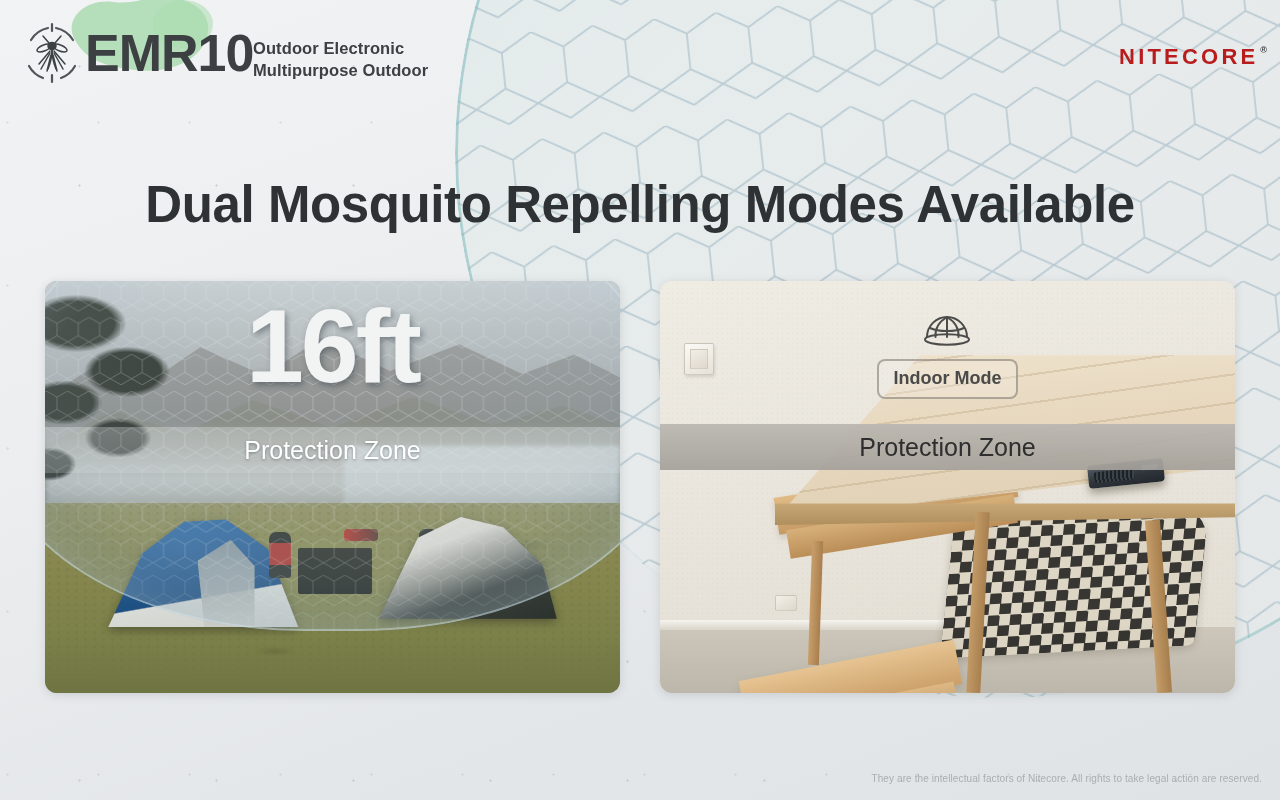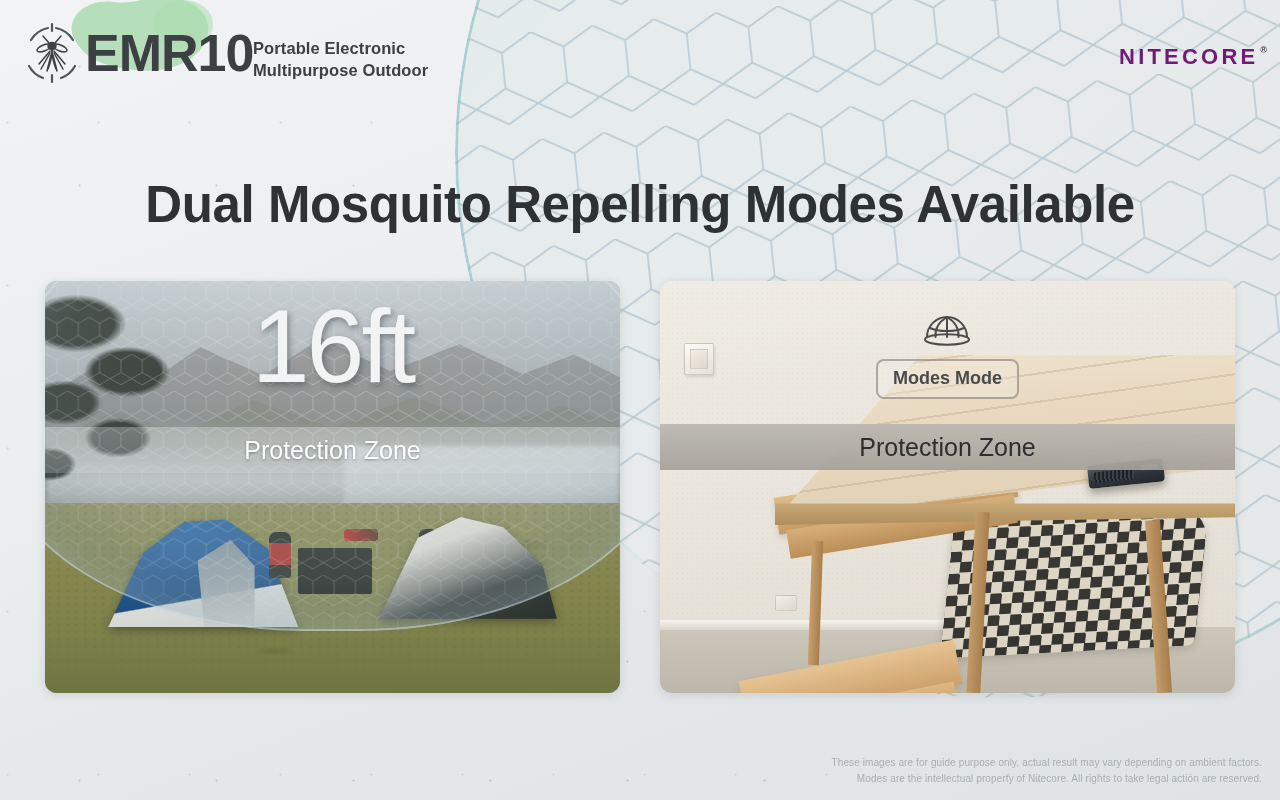--- a/index.html
+++ b/index.html
@@ -77,21 +77,21 @@
   .tagline {
     position:absolute; left:246px; top:38px;
     font-size:16.5px; font-weight:bold; color:#3d4043;
     line-height:1.32; letter-spacing:.1px;
   }
   .brand {
     position:absolute; right:20px; top:44px;
     display:flex; align-items:flex-start;
   }
   .brand-name {
-    font-size:22px; font-weight:bold; color:#701a75;
+    font-size:22px; font-weight:bold; color:#b91c1c;
     letter-spacing:3.2px;
   }
   .brand-reg { font-size:9px; color:#3a3d40; margin-left:2px; margin-top:1px; font-weight:bold; }
 
   
   .headline {
     position:absolute; left:0; top:175px; width:100%;
     text-align:center;
     font-size:51px; font-weight:bold; color:#2f3234;
     letter-spacing:-.4px;
@@ -355,21 +355,21 @@
 
   
   .panel-overlay { position:absolute; inset:0; }
 
   .dist-row {
     position:absolute; left:0; top:16px; width:100%;
     display:flex; align-items:flex-start; justify-content:center;
     gap:10px;
   }
   .dist-num {
-    font-size:104px; font-weight:normal; line-height:.96;
+    font-size:104px; font-weight:bold; line-height:.96;
     letter-spacing:-3px;
   }
   .dist-num.light { color:#f2f4f4; text-shadow:2px 3px 6px rgba(40,50,60,.45); }
   .dist-num.dark  { color:#2b2b2b; text-shadow:2px 3px 5px rgba(120,112,96,.45); }
 
   .badge-col {
     display:flex; flex-direction:column; align-items:center;
     gap:10px; padding-top:14px;
   }
   .mode-badge {
@@ -457,21 +457,21 @@
         <path d="M29 31 L20 47"></path>
           <path d="M33 31 L42 47"></path>
         <path d="M30 33 L26 49"></path>
           <path d="M32 33 L36 49"></path>
       </g>
     </svg>
     <div class="emr-text">EMR10</div>
   </div>
 
   <div class="tagline">
-    <div>Portable Electronic</div>
+    <div>Outdoor Electronic</div>
     <div>Multipurpose Outdoor</div>
   </div>
 
   <div class="brand">
     <span class="brand-name">NITECORE</span>
     <span class="brand-reg">®</span>
   </div>
 </div>
 
 <div class="headline">Dual Mosquito Repelling Modes Available</div>
@@ -562,24 +562,23 @@
           <svg width="52" height="38" viewBox="0 0 52 38">
             <g fill="none" stroke="#4c4c4a" stroke-width="2" stroke-linecap="round">
               <path d="M6 26 A20 20 0 0 1 46 26"></path>
               <path d="M26 6 L26 26"></path>
               <path d="M26 6 C16 12, 14 20, 14.5 26"></path>
               <path d="M26 6 C36 12, 38 20, 37.5 26"></path>
               <path d="M9 17 C17 21, 35 21, 43 17"></path>
               <ellipse cx="26" cy="28.5" rx="22" ry="5.2"></ellipse>
             </g>
           </svg>
-          <div class="mode-badge dark">Modes Mode</div>
+          <div class="mode-badge dark">Indoor Mode</div>
         </div>
       </div>
       <div class="zone-band dark">Protection Zone</div>
     </div>
   </div>
 </div>
 
 <div class="disclaimer">
-  <div>These images are for guide purpose only, actual result may vary depending on ambient factors.</div>
-  <div>Modes are the intellectual property of Nitecore. All rights to take legal action are reserved.</div>
+  <div>They are the intellectual factors of Nitecore. All rights to take legal action are reserved.</div>
 </div>
 
 </body></html>

